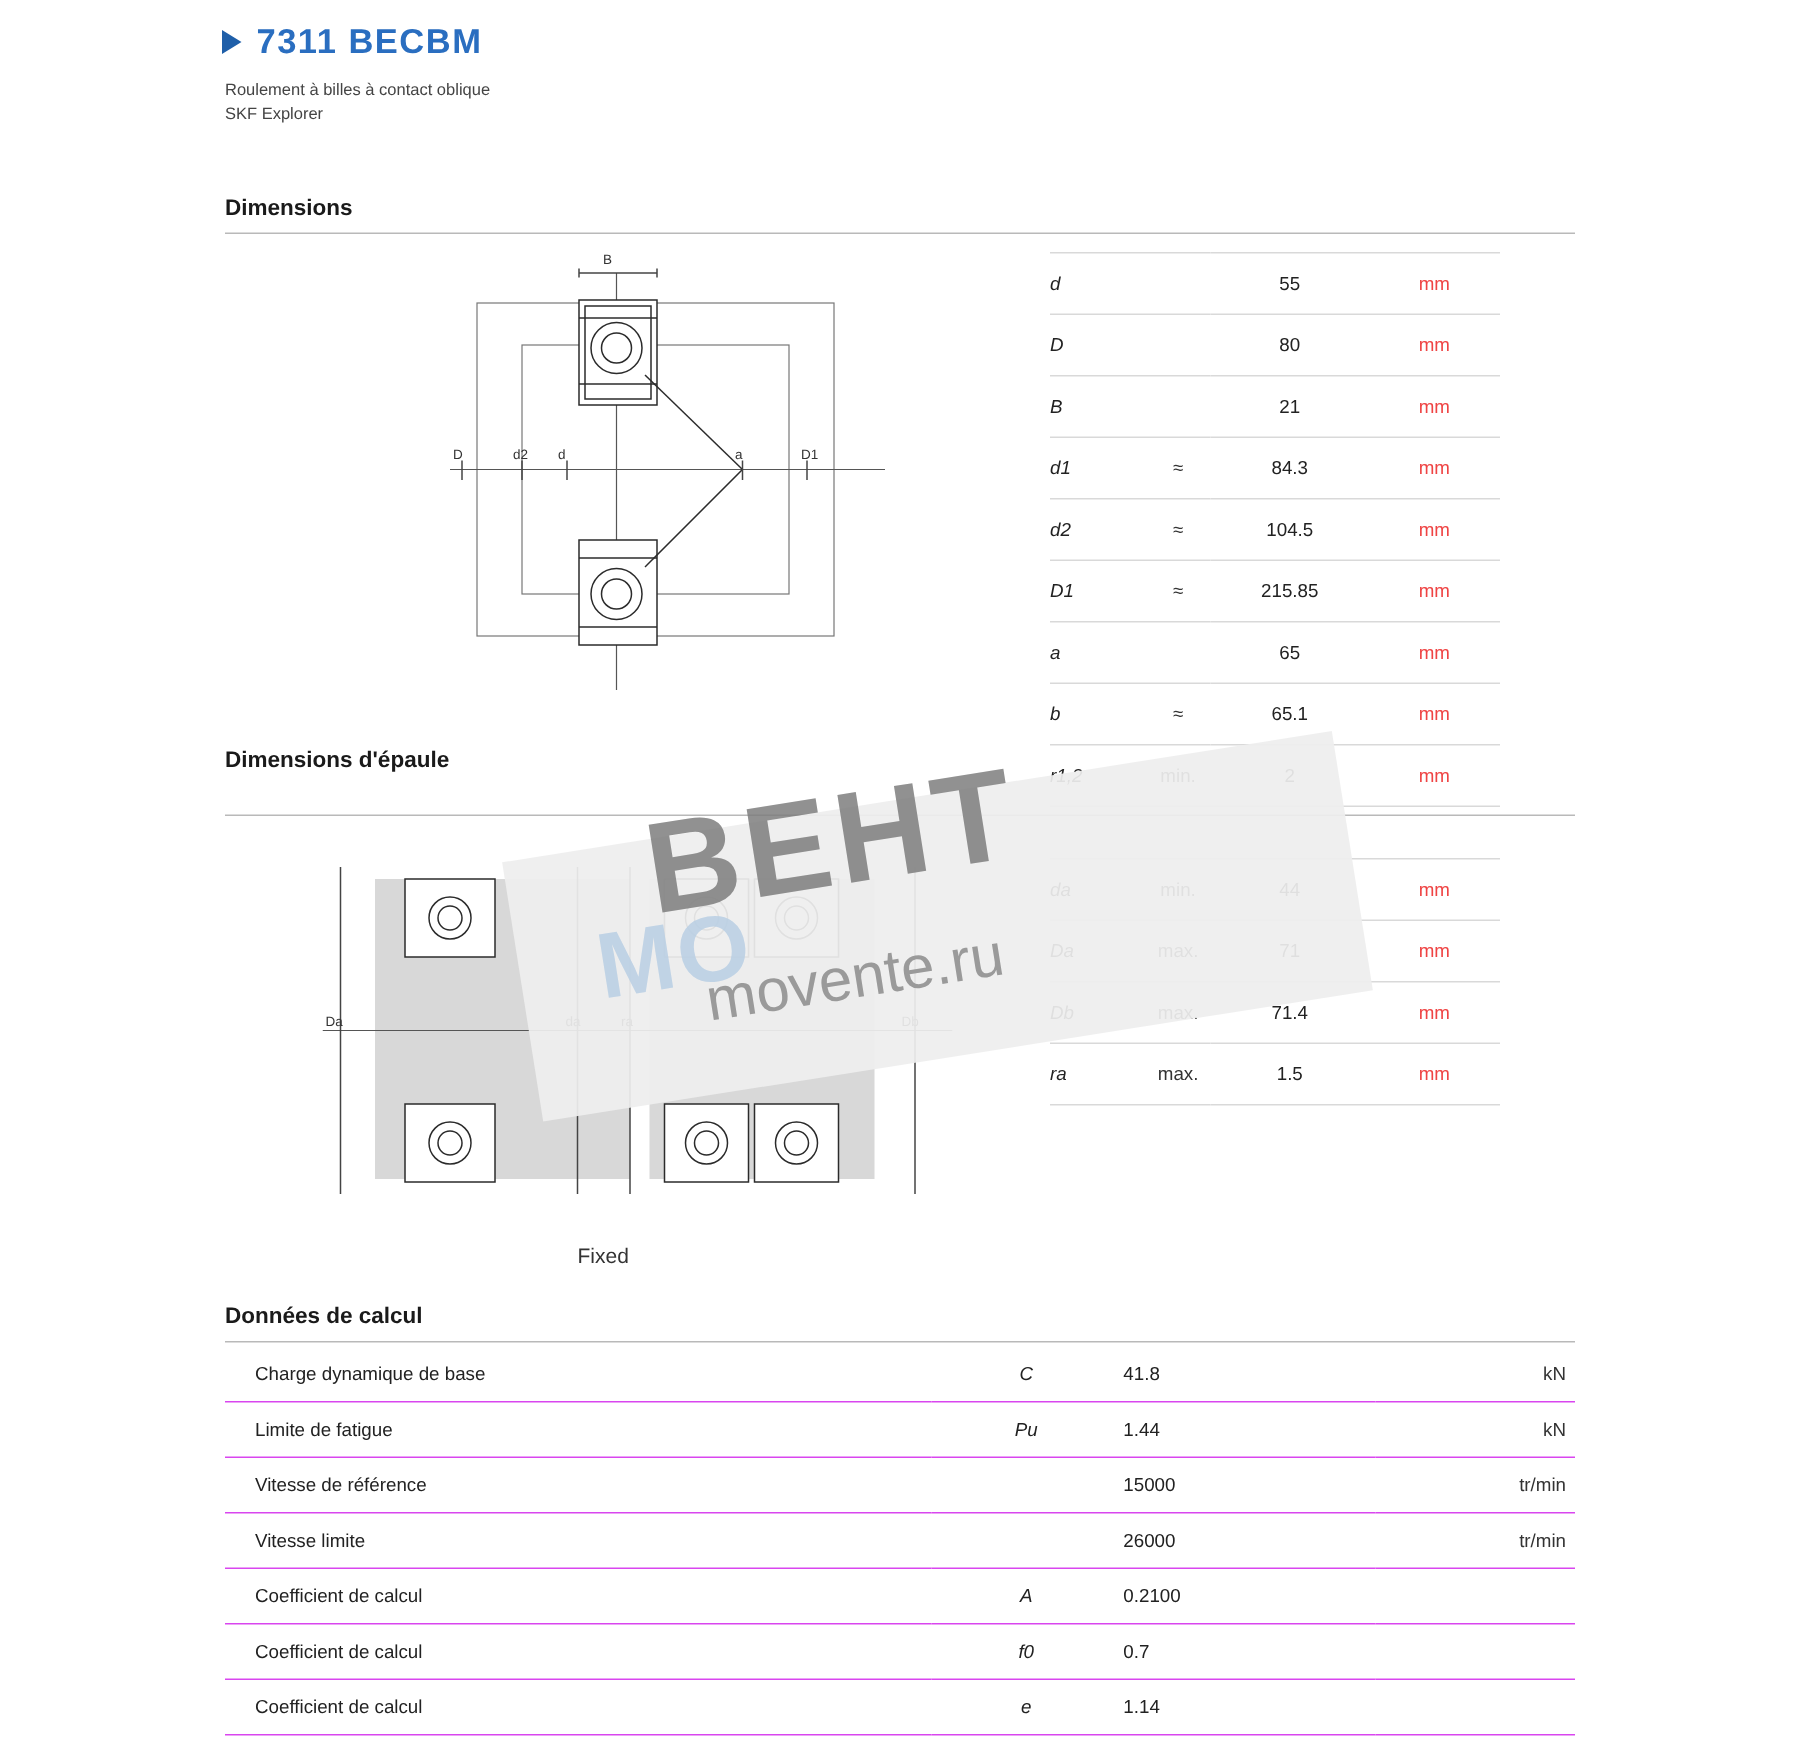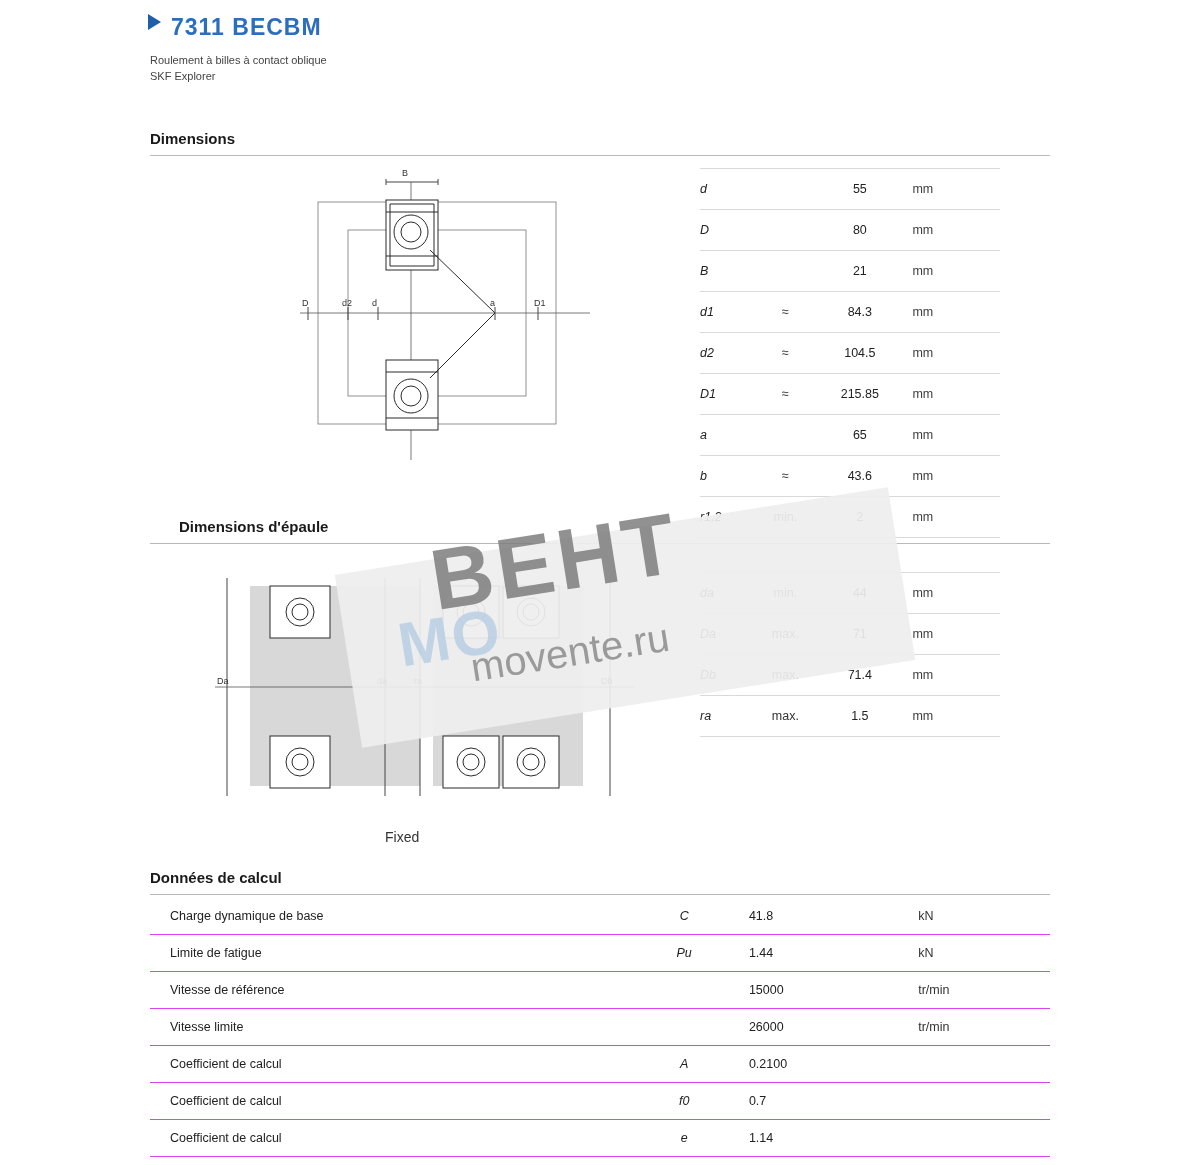--- a/index.html
+++ b/index.html
@@ -12,21 +12,21 @@
     overflow:hidden;
   }
   .page{
     position:absolute;
     left:0;top:0;width:1200px;height:1165px;
   }
 
   
   .title-row{
     position:absolute;left:148px;top:14px;
-    display:flex;gap:10px;
+    display:flex;align-items:center;gap:10px;
   }
   .tri{
     width:0;height:0;
     border-left:13px solid #1f5fa9;
     border-top:8px solid transparent;
     border-bottom:8px solid transparent;
   }
   .doc-title{
     font-size:23px;font-weight:bold;color:#2a6ec0;
     letter-spacing:1px;
@@ -62,33 +62,33 @@
     filter:blur(.45px);
   }
   .spec td{
     padding:0;height:40px;vertical-align:middle;
     border-bottom:1px solid #d9d9d9;
   }
   .spec tr:first-child td{border-top:1px solid #d9d9d9;}
   .sym{width:58px;text-align:left;padding-left:8px;font-style:italic;}
   .op{width:40px;text-align:center;color:#333;}
   .val{width:96px;text-align:center;}
-  .unit{width:80px;text-align:left;padding-right:6px;color:#404040;}
+  .unit{width:80px;text-align:center;padding-right:6px;color:#ef4444;}
 
   
   .loads{
     position:absolute;left:150px;top:890px;width:900px;
     border-collapse:collapse;font-size:12.5px;color:#222;
     filter:blur(.45px);
   }
   .loads td{height:34px;border-bottom:1px solid #d946ef;vertical-align:middle;}
   .loads td.lbl{padding-left:20px;width:430px;}
   .loads td.sym{width:120px;text-align:center;font-style:italic;padding-left:0;}
   .loads td.val{width:160px;text-align:left;}
-  .loads td.unit{width:120px;text-align:left;color:#333;}
+  .loads td.unit{width:120px;text-align:right;color:#333;}
 
   .fignote{
     position:absolute;left:385px;top:829px;
     font-size:14px;color:#333;filter:blur(.5px);
   }
 
   
   .wm-band{
     position:absolute;left:345px;top:530px;
     width:560px;height:175px;
@@ -229,33 +229,33 @@
         </tr>
         <tr>
           <td class="sym">a</td>
           <td class="op"></td>
           <td class="val">65</td>
           <td class="unit">mm</td>
         </tr>
         <tr>
           <td class="sym">b</td>
           <td class="op">≈</td>
-          <td class="val">43.6</td>
+          <td class="val">65.1</td>
           <td class="unit">mm</td>
         </tr>
         <tr>
           <td class="sym">r1,2</td>
           <td class="op">min.</td>
           <td class="val">2</td>
           <td class="unit">mm</td>
         </tr>
       </tbody>
   </table>
 
-  <div class="sec-head" style="left:150px;top:518px;margin-left:29px;">Dimensions d'épaule</div>
+  <div class="sec-head" style="left:150px;top:498px;">Dimensions d'épaule</div>
   <div class="sec-rule" style="left:150px;top:543px;width:900px;"></div>
 
   <div class="draw" style="left:215px;top:548px;">
     <svg width="420" height="280" viewBox="0 0 420 280">
       <g stroke="#2b2b2b" fill="none" stroke-width="1">
 
         <rect x="35" y="38" width="170" height="200" fill="#d8d8d8" stroke="none"></rect>
         <rect x="218" y="38" width="150" height="200" fill="#d8d8d8" stroke="none"></rect>
 
         <rect x="55" y="38" width="60" height="52" fill="#ffffff" stroke="#2b2b2b"></rect>

